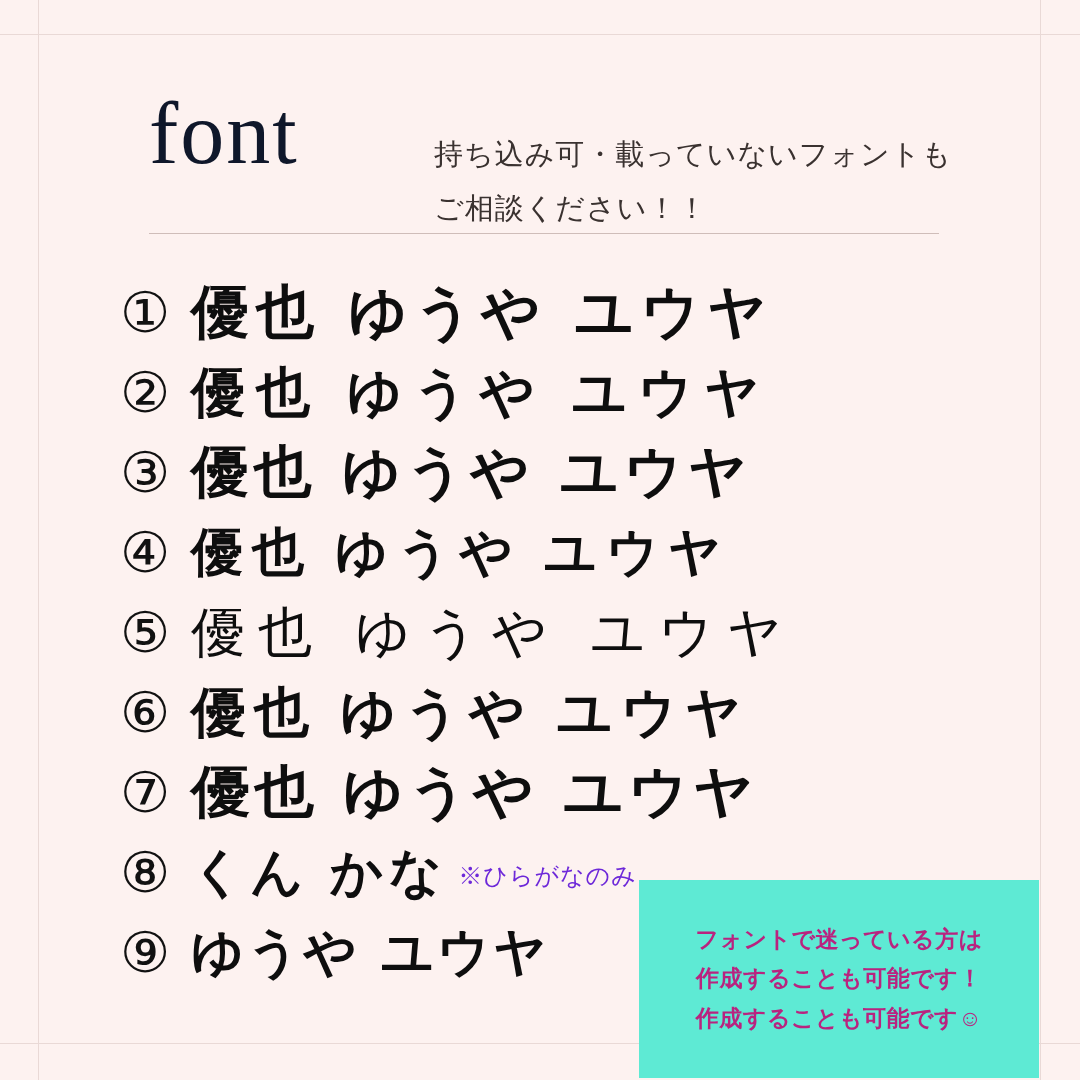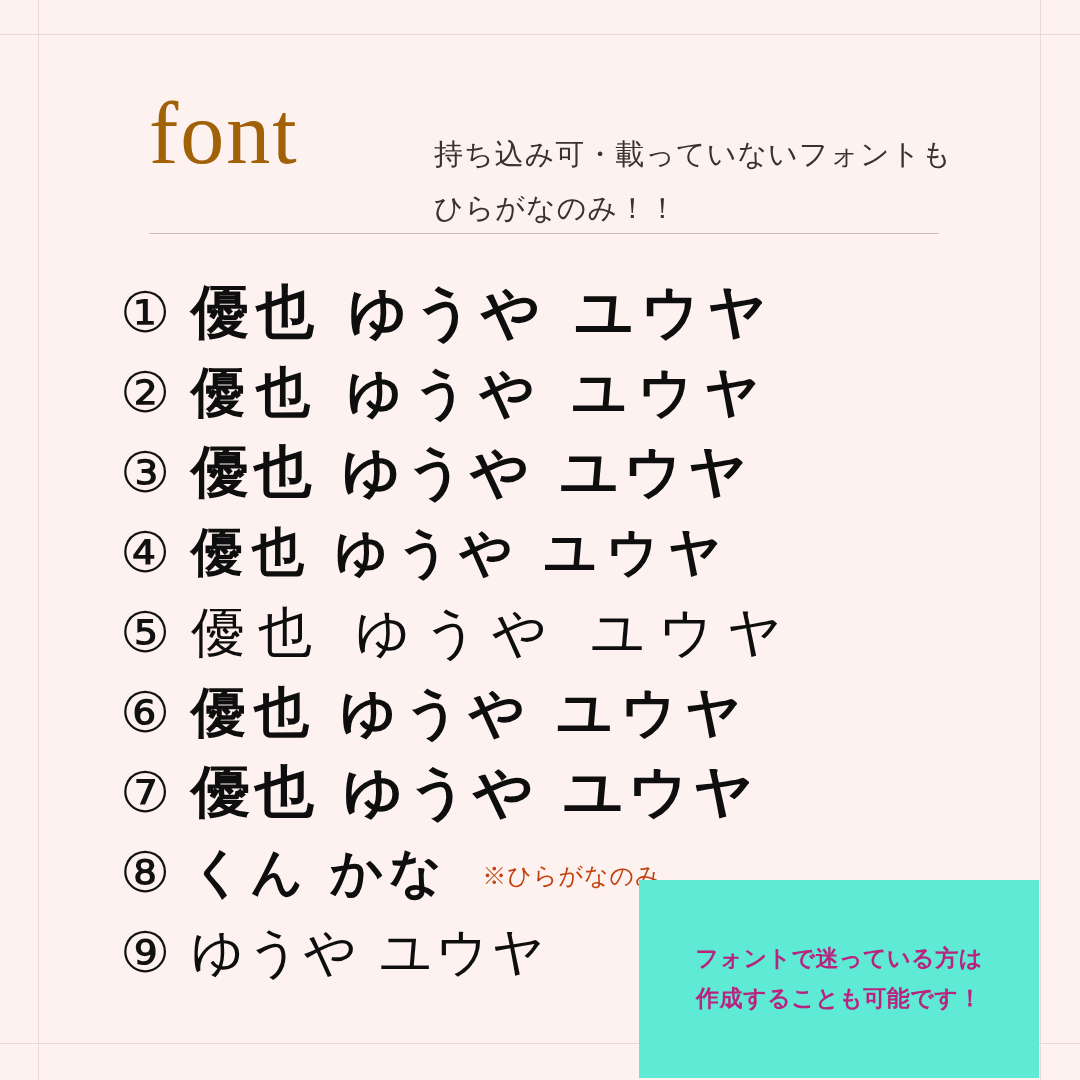--- a/index.html
+++ b/index.html
@@ -46,21 +46,21 @@
     width: 830px;
     height: 130px;
   }
   .font-title {
     position: absolute;
     left: 0;
     top: 10px;
     font-family: "Liberation Serif", serif;
     font-size: 88px;
     letter-spacing: 2px;
-    color: #a16207;
+    color: #0f172a;
     font-weight: 400;
     line-height: 1;
   }
   .header-note {
     position: absolute;
     left: 285px;
     top: 48px;
     width: 545px;
     font-size: 29px;
     line-height: 1.85;
@@ -104,29 +104,29 @@
   }
   
   .s1 { font-size: 58px; font-weight: 700; letter-spacing: 7px; font-family: "DejaVu Sans", sans-serif; }
   .s2 { font-size: 54px; font-weight: 700; letter-spacing: 11px; font-family: "Liberation Sans", sans-serif; }
   .s3 { font-size: 56px; font-weight: 700; letter-spacing: 5px; font-family: "DejaVu Sans", sans-serif; transform: scaleX(1.03); transform-origin: left center; }
   .s4 { font-size: 52px; font-weight: 700; letter-spacing: 9px; font-family: "Liberation Serif", serif; }
   .s5 { font-size: 54px; font-weight: 400; letter-spacing: 13px; font-family: "DejaVu Sans", sans-serif; }
   .s6 { font-size: 55px; font-weight: 700; letter-spacing: 8px; font-family: "Liberation Sans", sans-serif; transform: scaleY(0.98); transform-origin: left center; }
   .s7 { font-size: 56px; font-weight: 700; letter-spacing: 4px; font-family: "DejaVu Sans", sans-serif; transform: scaleX(1.06); transform-origin: left center; }
   .s8 { font-size: 52px; font-weight: 700; letter-spacing: 6px; font-family: "Liberation Sans", sans-serif; }
-  .s9 { font-size: 52px; font-weight: 400; letter-spacing: 3px; font-family: "DejaVu Sans", sans-serif; }
+  .s9 { font-size: 52px; font-weight: 700; letter-spacing: 3px; font-family: "DejaVu Sans", sans-serif; }
 
   .hira-note {
     display: inline-block;
-    margin-left: 34px;
+    margin-left: 10px;
     font-size: 24px;
     font-weight: 400;
     letter-spacing: 1px;
-    color: #c2410c;
+    color: #6d28d9;
     vertical-align: middle;
     font-family: "Liberation Sans", sans-serif;
   }
 
   
   .callout {
     position: absolute;
     left: 600px;
     top: 845px;
     width: 400px;
@@ -159,21 +159,21 @@
   <div class="guide guide-v-right"></div>
   <div class="guide guide-h-top"></div>
   <div class="guide guide-h-bottom"></div>
 
   <div class="inner">
 
     <div class="header">
       <div class="font-title">font</div>
       <div class="header-note">
         <div>持ち込み可・載っていないフォントも</div>
-        <div>ひらがなのみ！！</div>
+        <div>ご相談ください！！</div>
       </div>
     </div>
 
     <div class="divider"></div>
 
     <div class="list">
 
       <div class="row">
         <div class="num">①</div>
         <div class="sample s1">優也 ゆうや ユウヤ</div>
@@ -219,16 +219,17 @@
       <div class="row">
         <div class="num">⑨</div>
         <div class="sample s9">ゆうや ユウヤ</div>
       </div>
 
     </div>
 
     <div class="callout">
       <div class="callout-line">フォントで迷っている方は</div>
       <div class="callout-line">作成することも可能です！</div>
+      <div class="callout-line">作成することも可能です☺</div>
     </div>
 
   </div>
 </div>
 
 </body></html>

